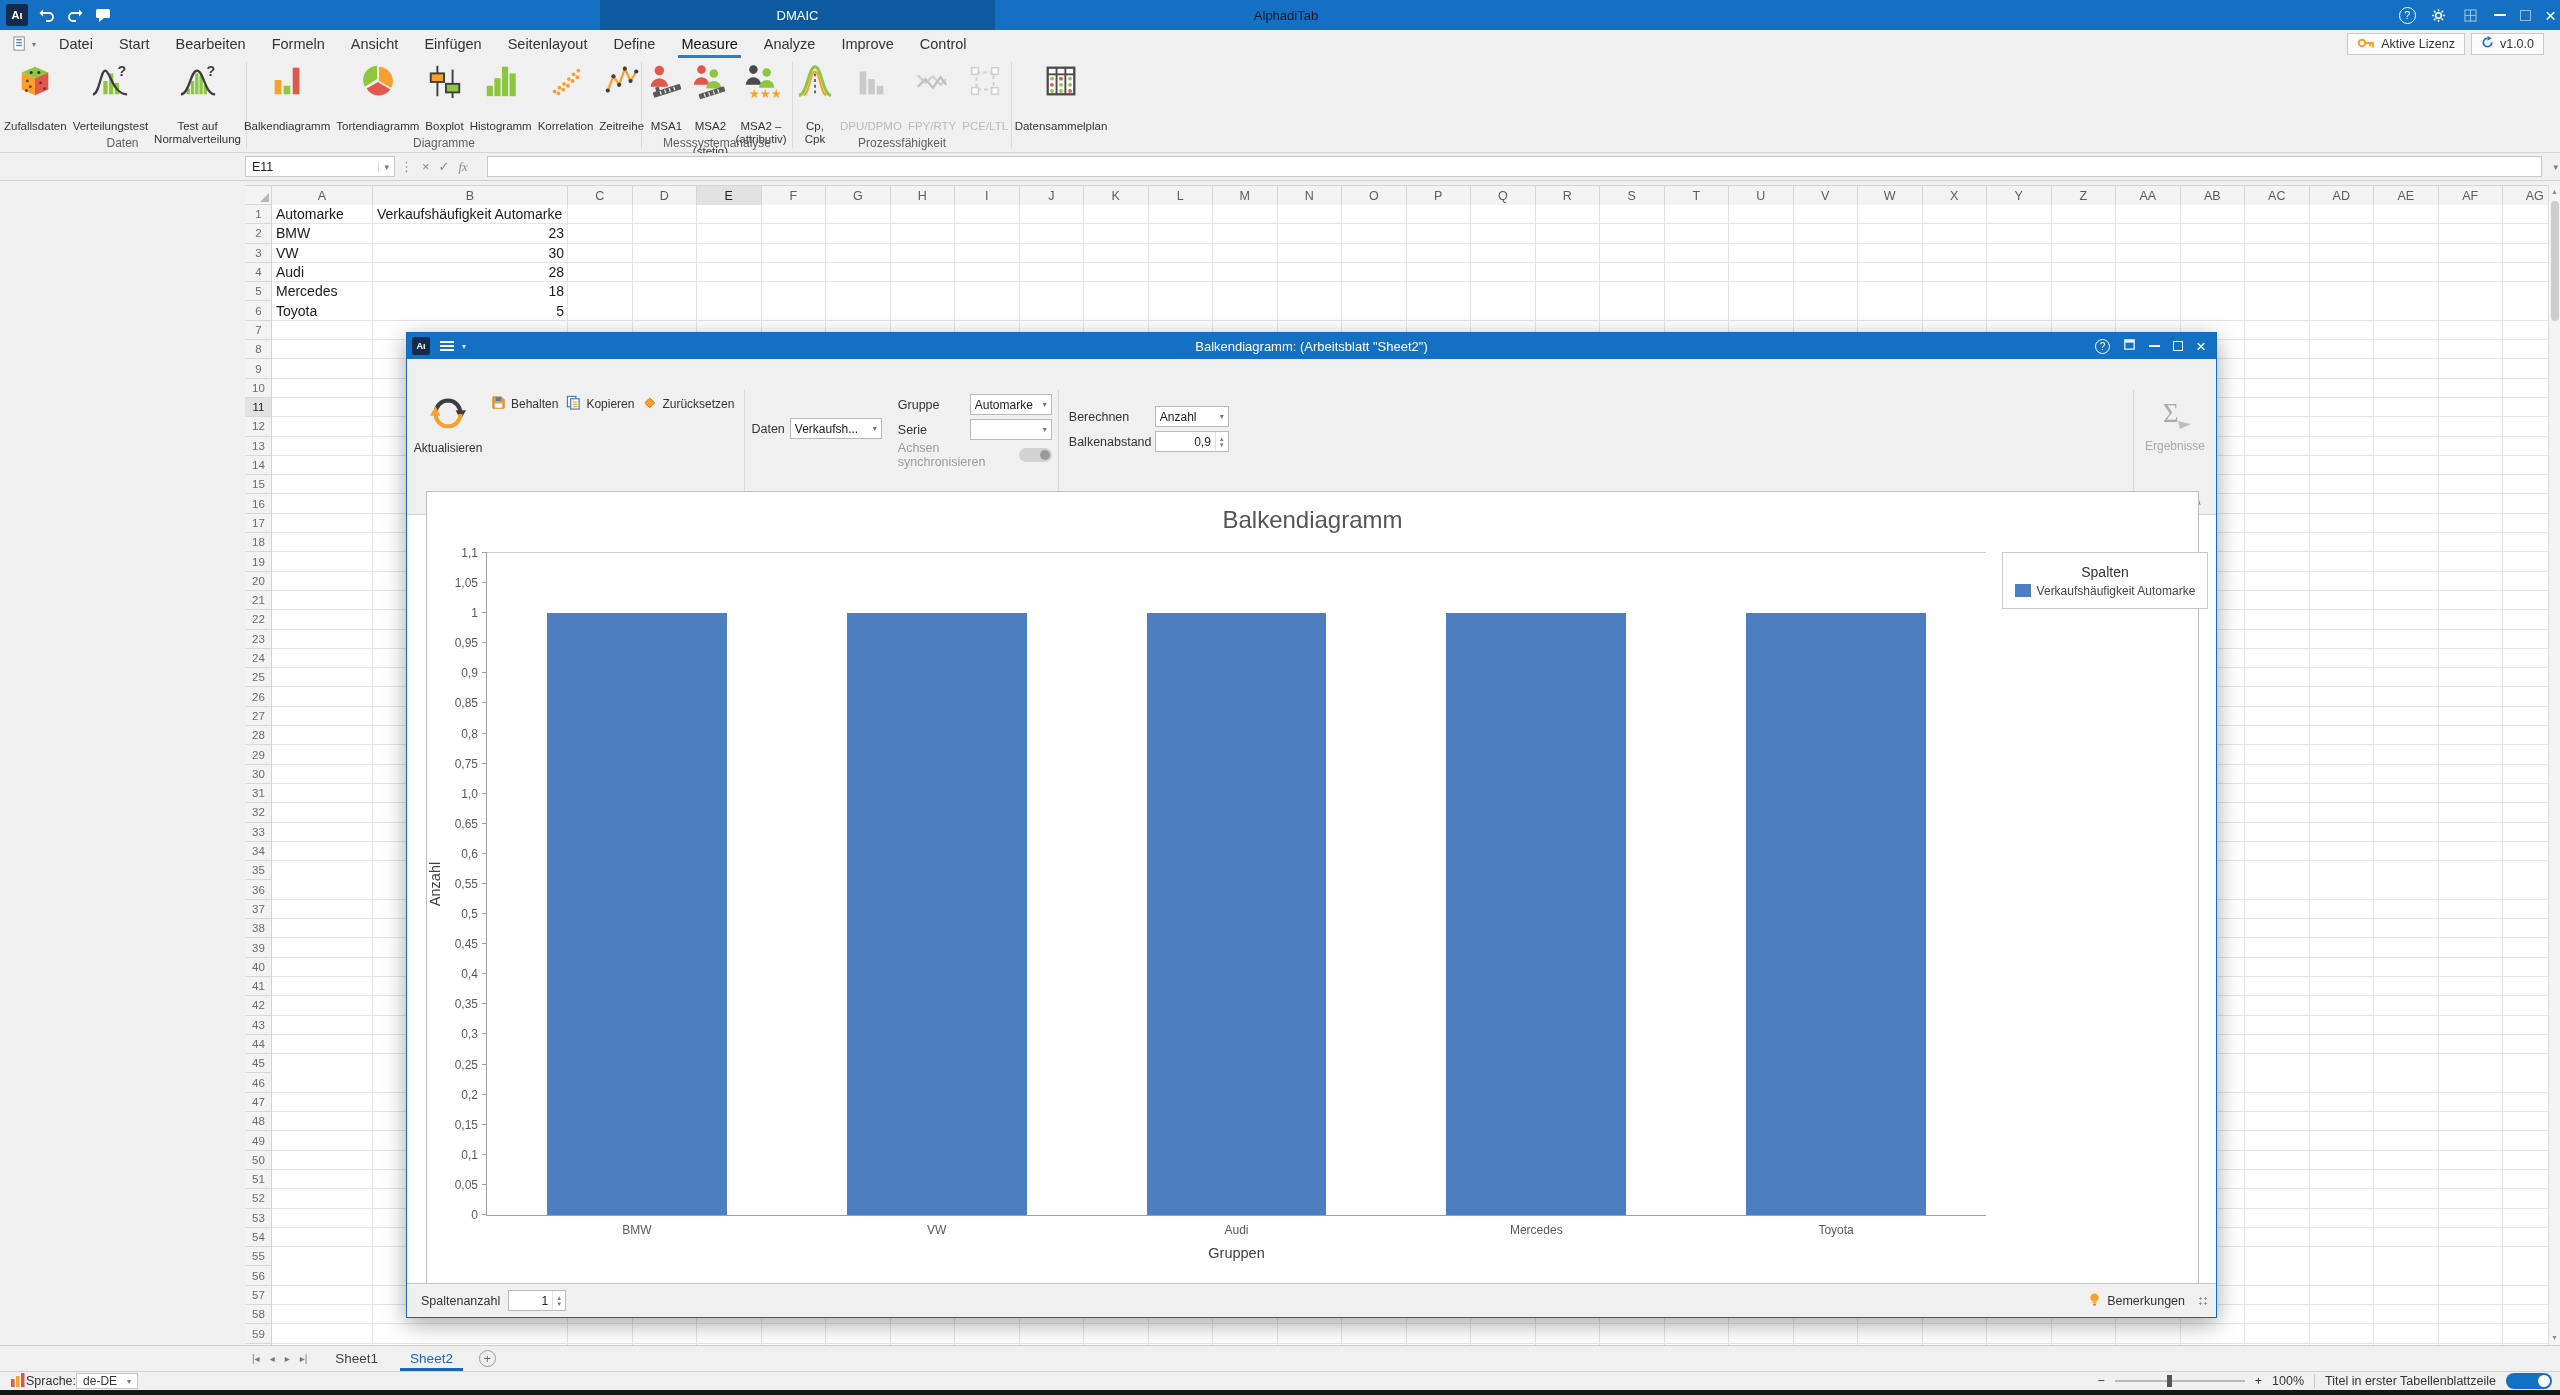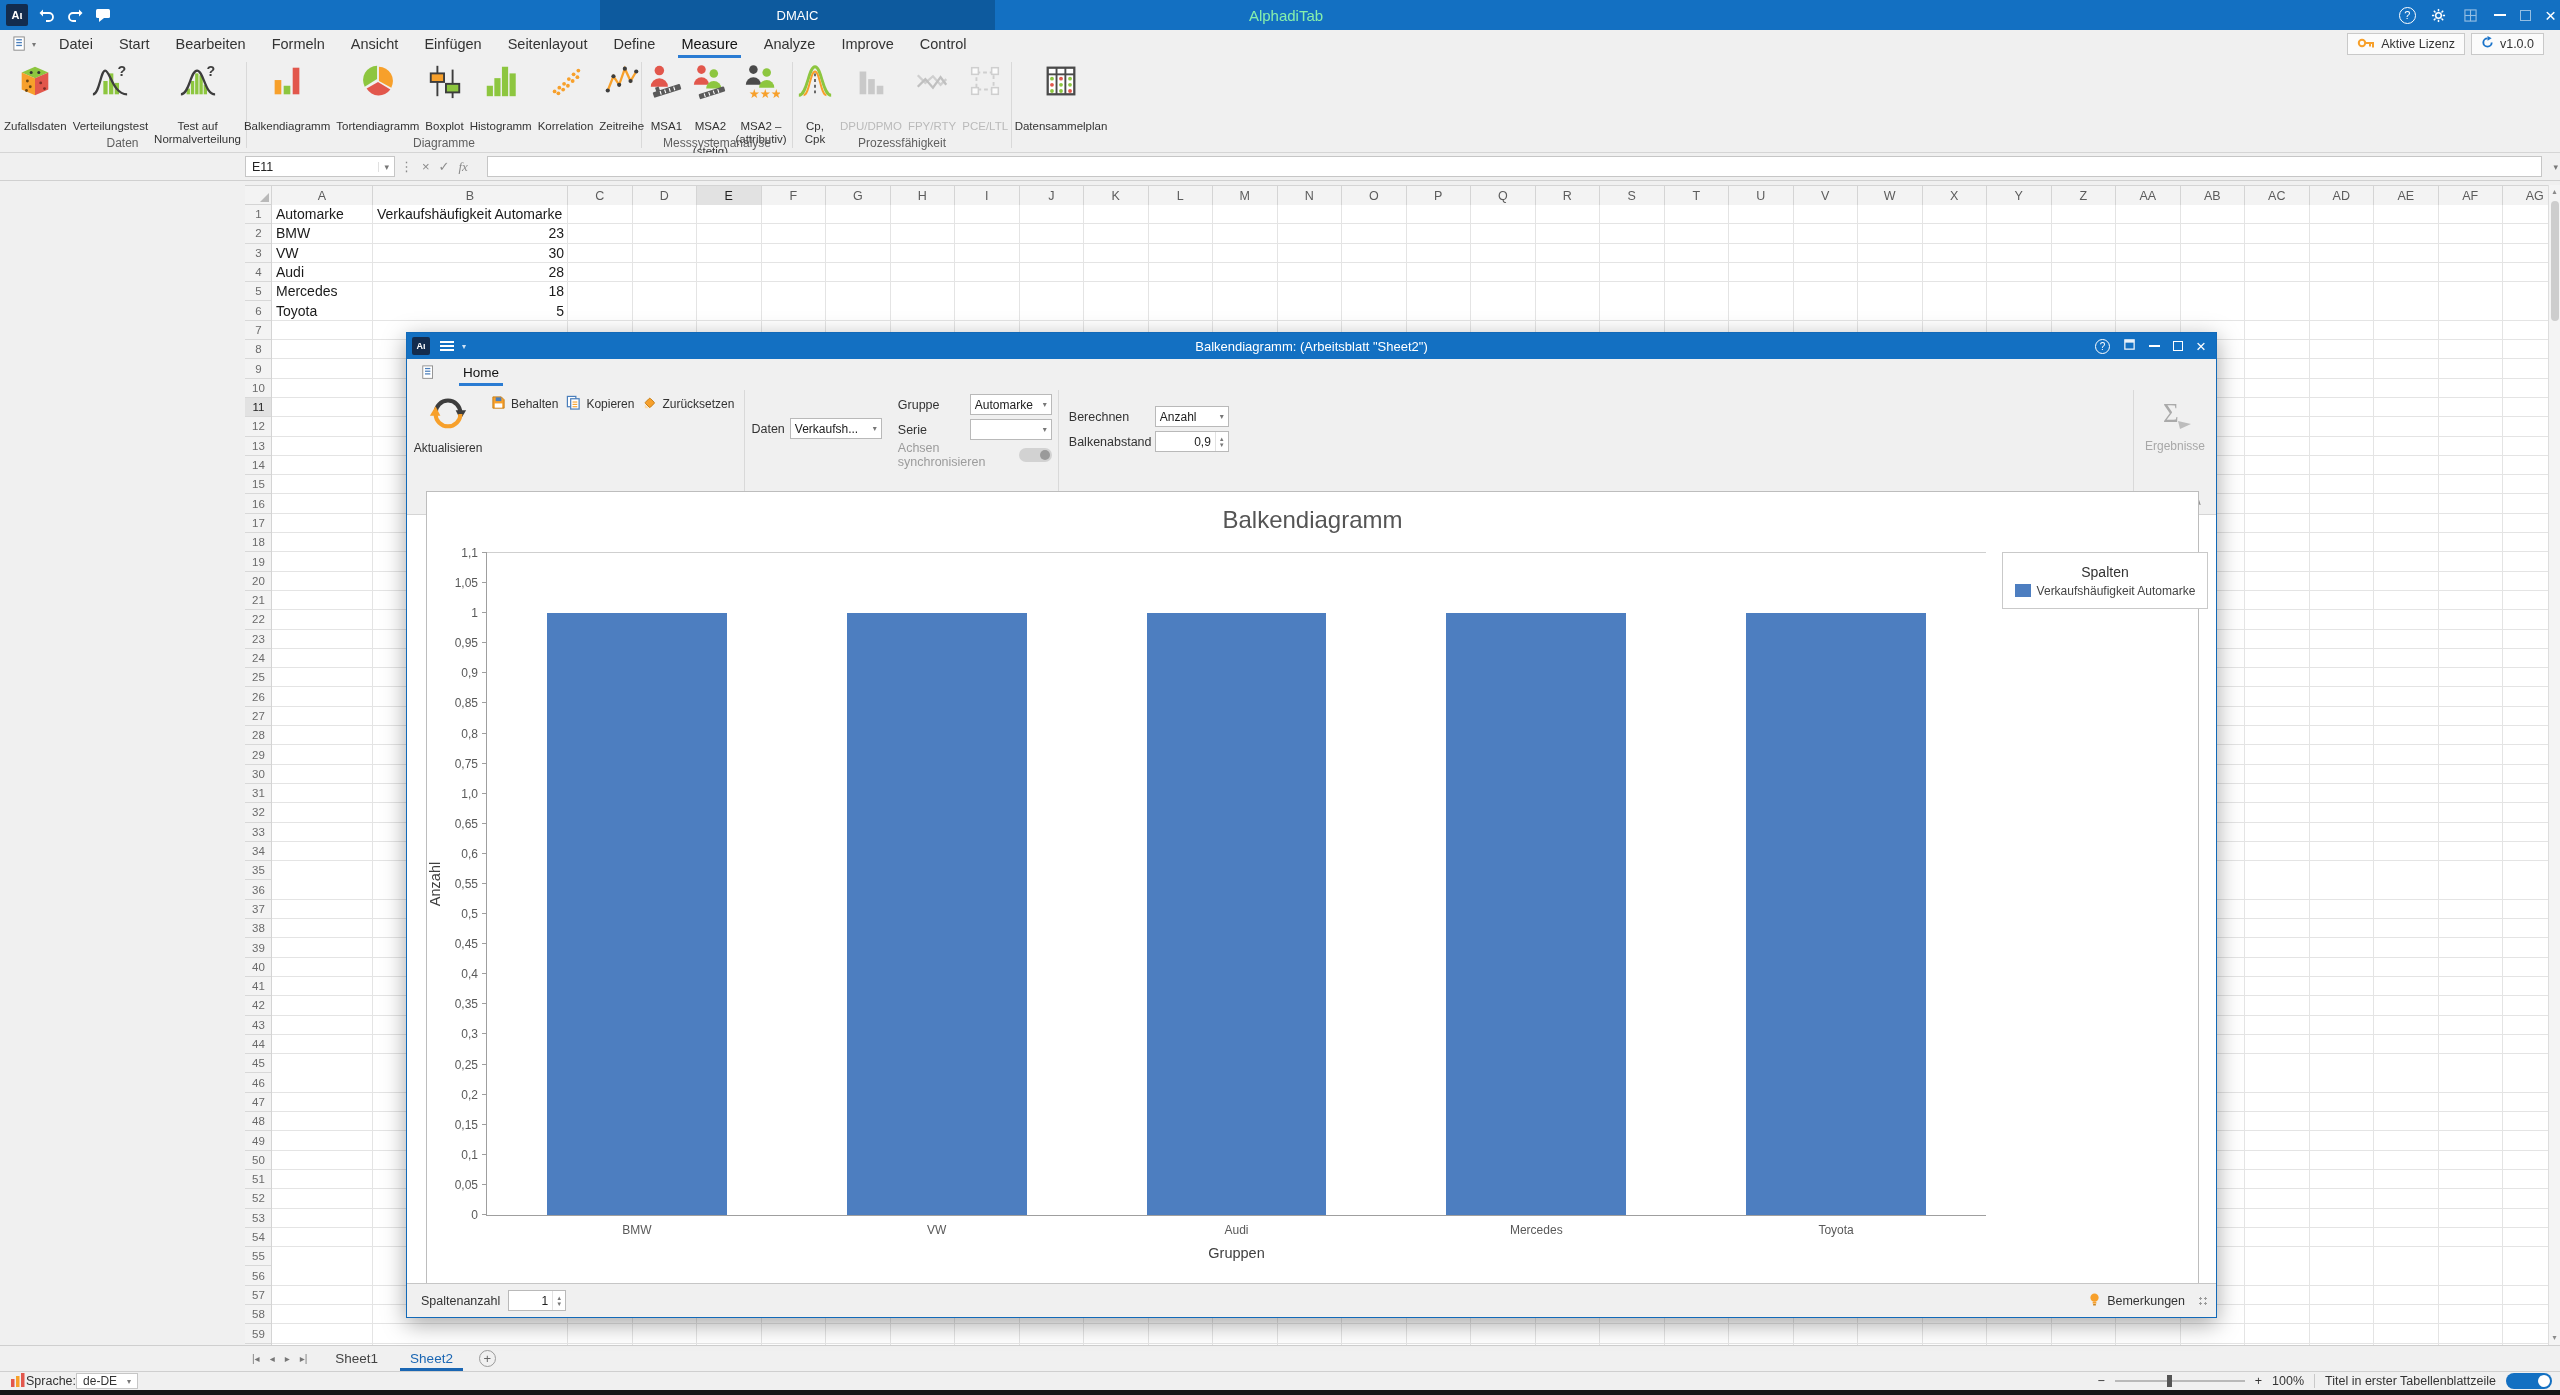--- a/index.html
+++ b/index.html
@@ -8,22 +8,22 @@
   #app { position:relative; width:2560px; height:1395px; }
 
   
   #titlebar { position:absolute; left:0; top:0; width:2560px; height:30px; background:#1370c2; }
   .tb-left { position:absolute; left:6px; top:0; height:30px; display:flex; align-items:center; gap:10px; }
   .app-badge { width:22px; height:22px; background:#132c4e; color:#fff; font-size:11px; font-weight:bold;
                display:flex; align-items:center; justify-content:center; border-radius:2px; }
   .tb-ico { width:18px; height:16px; display:flex; align-items:center; justify-content:center; cursor:default; }
   .dmaic-zone { position:absolute; left:600px; top:0; width:395px; height:30px; background:#0d5a9e;
                 color:#fff; font-size:13px; display:flex; align-items:center; justify-content:center; }
-  .app-title { position:absolute; left:1086px; top:0; width:400px; height:30px; color:#86efac;
-               font-size:15px; display:flex; align-items:center; justify-content:center; }
+  .app-title { position:absolute; left:1086px; top:0; width:400px; height:30px; color:#0f172a;
+               font-size:13px; display:flex; align-items:center; justify-content:center; }
   .tb-right { position:absolute; right:4px; top:0; height:30px; display:flex; align-items:center; gap:14px; }
   .tb-help { width:17px; height:17px; border:1.4px solid #fff; border-radius:50%; color:#fff; font-size:11px;
              display:flex; align-items:center; justify-content:center; }
   .dim { opacity:.55; }
   .tb-min { width:12px; height:2px; background:#fff; }
   .tb-max { width:11px; height:11px; border:1.6px solid #fff; }
   .tb-close { color:#fff; font-size:19px; line-height:1; }
 
   
   #menubar { position:absolute; left:0; top:30px; width:2560px; height:28px; background:#f0f0f0;
@@ -720,33 +720,20 @@
               <rect x="2" y="2" width="10" height="3" fill="#fff"></rect>
             </svg>
         </div>
         <div class="dlg-min"></div>
         <div class="dlg-max"></div>
         <div class="dlg-close">×</div>
       </div>
     </div>
 
     <div class="dlg-ribbon">
-      <div class="dlg-tabrow">
-        <div class="dlg-launcher">
-          <svg viewBox="0 0 18 18" width="16" height="16">
-              <rect x="2" y="1" width="11" height="14" fill="#fff" stroke="#8a8a8a"></rect>
-              <g stroke="#4a7ebb" stroke-width="1.4">
-                <line x1="4.5" y1="4" x2="10.5" y2="4"></line>
-                <line x1="4.5" y1="7" x2="10.5" y2="7"></line>
-                <line x1="4.5" y1="10" x2="10.5" y2="10"></line>
-              </g>
-            </svg>
-        </div>
-        <div class="dlg-tab">Home</div>
-      </div>
       <div class="dlg-toolbar">
         <div class="dlg-grp">
           <div class="big-btn">
             <span>
               <svg viewBox="0 0 44 44" width="42" height="42">
                   <path d="M9,22 A13,13 0 0 1 35,22" fill="none" stroke="#3d3d3d" stroke-width="4.2"></path>
                   <polygon points="30,19 41,19 35,29" fill="#3d3d3d"></polygon>
                   <path d="M35,23 A13,13 0 0 1 9,23" fill="none" stroke="#f7a02b" stroke-width="4.2"></path>
                   <polygon points="14,25 3,25 9,15" fill="#f7a02b"></polygon>
                 </svg>

